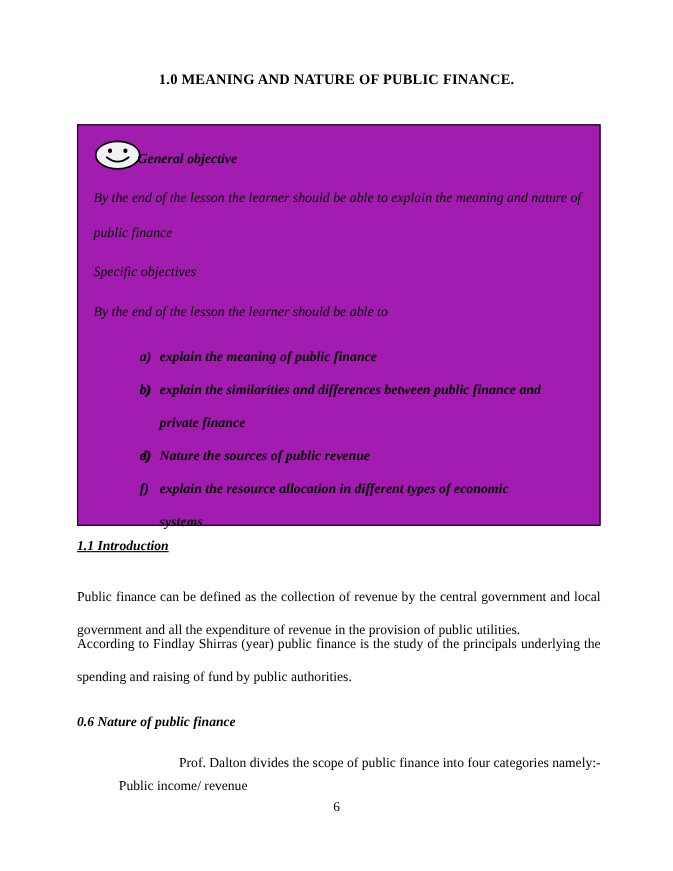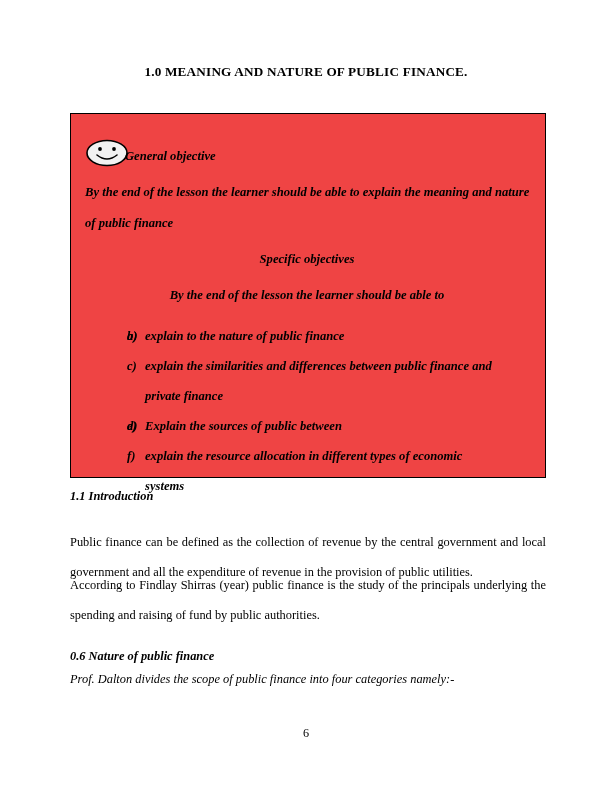--- a/index.html
+++ b/index.html
@@ -36,23 +36,23 @@
   }
 
   
   .objectives-box {
     position: absolute;
     left: 70px;
     top: 113px;
     width: 476px;
     height: 365px;
     box-sizing: border-box;
-    background: #ef4444;
+    background: #a21caf;
     border: 1.4px solid #000000;
-    padding: 22px 16px 10px 14px;
+    padding: 10px 16px 10px 14px;
   }
 
   .obj-header-row {
     display: flex;
     align-items: center;
     height: 30px;
     margin-top: 2px;
   }
   .smiley-icon {
     width: 44px;
@@ -65,33 +65,32 @@
     font-weight: bold;
     font-size: 12.6px;
     margin-left: -4px;
     line-height: 1;
     position: relative;
     top: 3px;
   }
 
   .obj-para {
     font-style: italic;
-    font-weight: bold;
+    font-weight: normal;
     font-size: 12.6px;
     line-height: 31px;
     margin: 0;
     padding: 0;
   }
   .obj-para.first-para {
     margin-top: 9px;
     width: 452px;
   }
   .obj-para.spaced {
     margin-top: 5px;
-    text-align: center;
   }
 
   .obj-list {
     list-style: none;
     margin: 10px 0 0 0;
     padding: 0;
   }
   .obj-list li {
     position: relative;
     padding-left: 60px;
@@ -112,37 +111,36 @@
   }
 
   
   .section-heading {
     position: absolute;
     left: 70px;
     font-style: italic;
     font-weight: bold;
     font-size: 12.4px;
   }
-  #heading-intro { top: 489px; }
+  #heading-intro { top: 489px; text-decoration: underline; }
   #heading-nature { top: 649px; }
 
   .body-block {
     position: absolute;
     left: 70px;
     width: 476px;
     font-size: 12.4px;
     line-height: 30px;
     text-align: justify;
   }
   #para-intro-1 { top: 527px; }
   #para-intro-2 { top: 570px; }
   #para-nature-1 {
-    top: 664px;
-    text-align: left;
-    font-style: italic;
+    top: 678px;
+    text-align: right;
   }
 
   .indented-line {
     position: absolute;
     left: 70px;
     top: 699px;
     width: 476px;
     font-size: 12.4px;
     line-height: 30px;
     text-indent: 38px;
@@ -180,50 +178,51 @@
 
     <p class="obj-para first-para">By the end of the lesson the learner should be able to explain the meaning and nature of public finance</p>
 
     <p class="obj-para spaced">Specific objectives</p>
 
     <p class="obj-para spaced">By the end of the lesson the learner should be able to</p>
 
     <ul class="obj-list">
       <li>
         <span class="marker">a)</span>
+        <span>explain the meaning of public finance</span>
       </li>
       <li>
         <span class="marker">b)</span>
-        <span>explain to the nature of public finance</span>
       </li>
       <li>
         <span class="marker">c)</span>
         <span>explain the similarities and differences between public finance and private finance</span>
       </li>
       <li>
         <span class="marker">d)</span>
       </li>
       <li>
         <span class="marker">e)</span>
-        <span>Explain the sources of public between</span>
+        <span>Nature the sources of public revenue</span>
       </li>
       <li>
         <span class="marker">f)</span>
         <span>explain the resource allocation in different types of economic systems</span>
       </li>
     </ul>
 
   </div>
 
   <div class="section-heading" id="heading-intro">1.1 Introduction</div>
 
   <div class="body-block" id="para-intro-1">Public finance can be defined as the collection of revenue by the central government and local government and all the expenditure of revenue in the provision of public utilities.</div>
 
   <div class="body-block" id="para-intro-2">According to Findlay Shirras (year) public finance is the study of the principals underlying the spending and raising of fund by public authorities.</div>
 
   <div class="section-heading" id="heading-nature">0.6 Nature of public finance</div>
 
   <div class="body-block" id="para-nature-1">Prof. Dalton divides the scope of public finance into four categories namely:-</div>
 
+  <div class="indented-line">Public income/ revenue</div>
 
   <div class="page-number">6</div>
 
 </div>
 
 </body></html>

